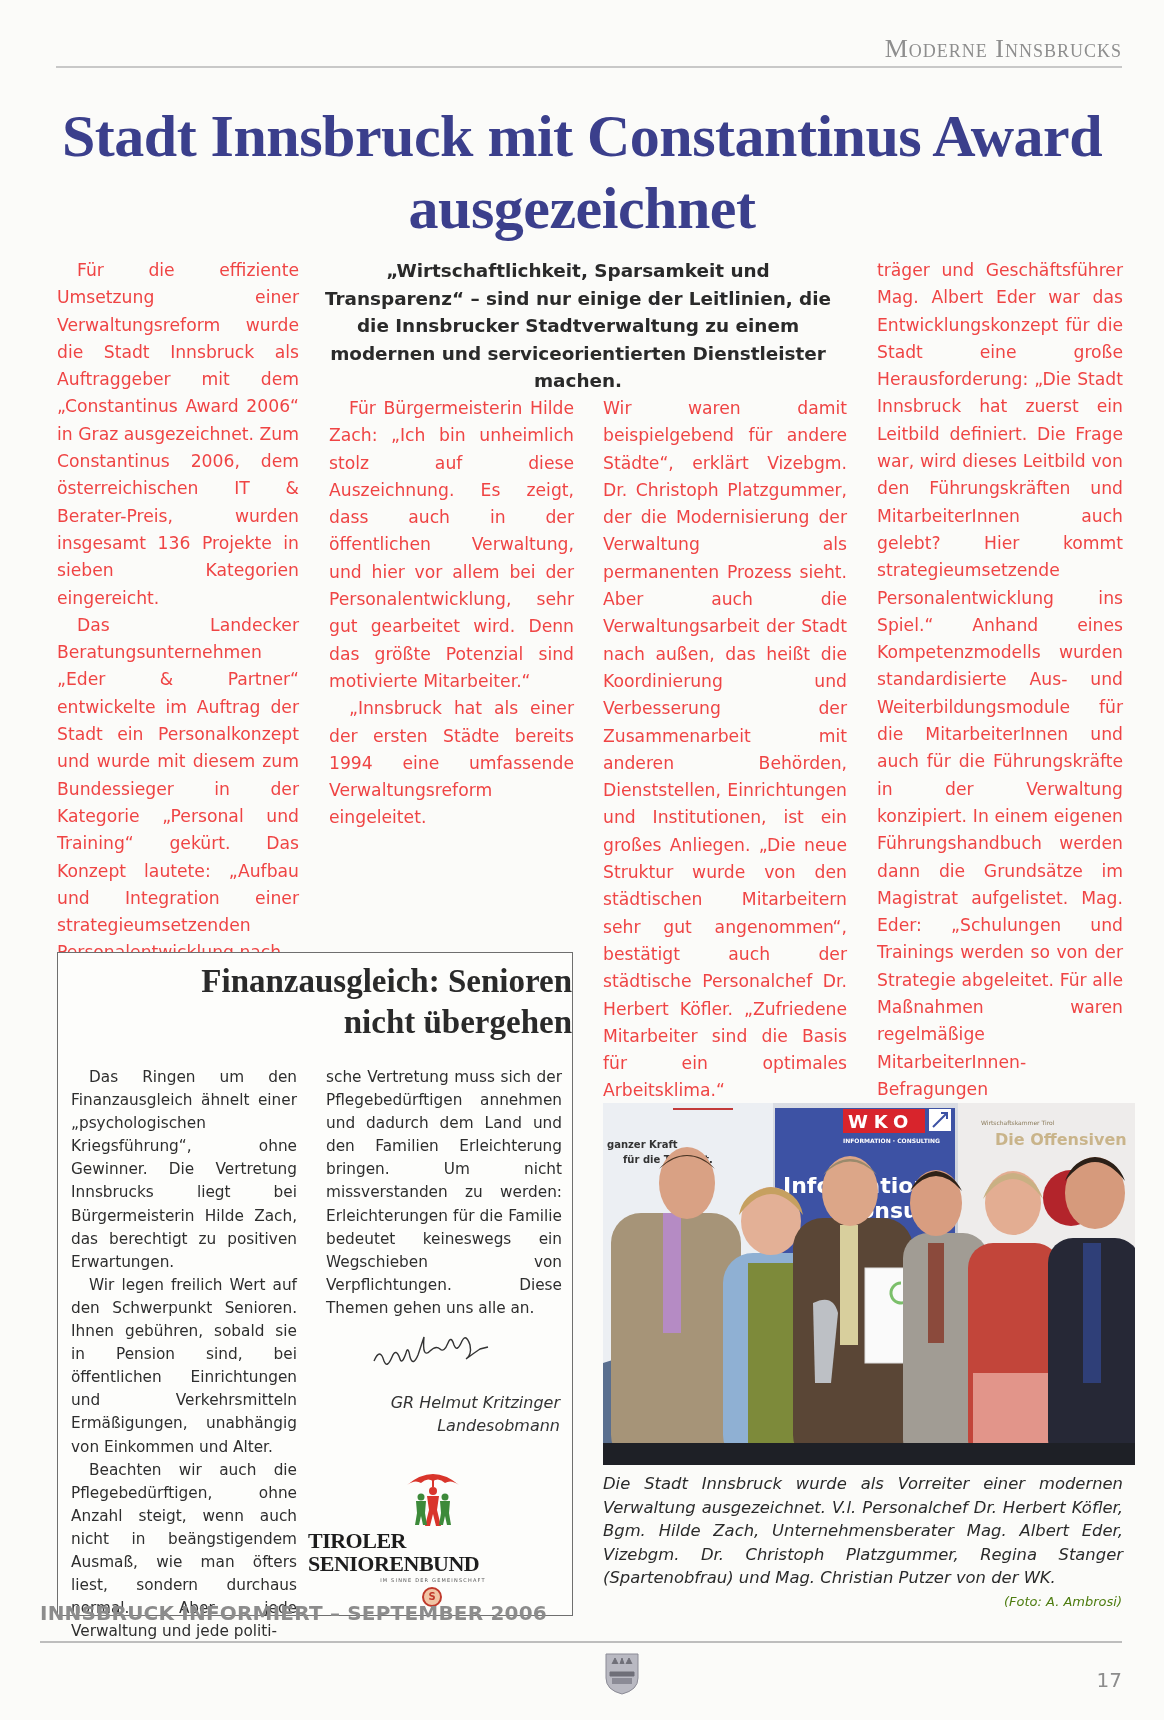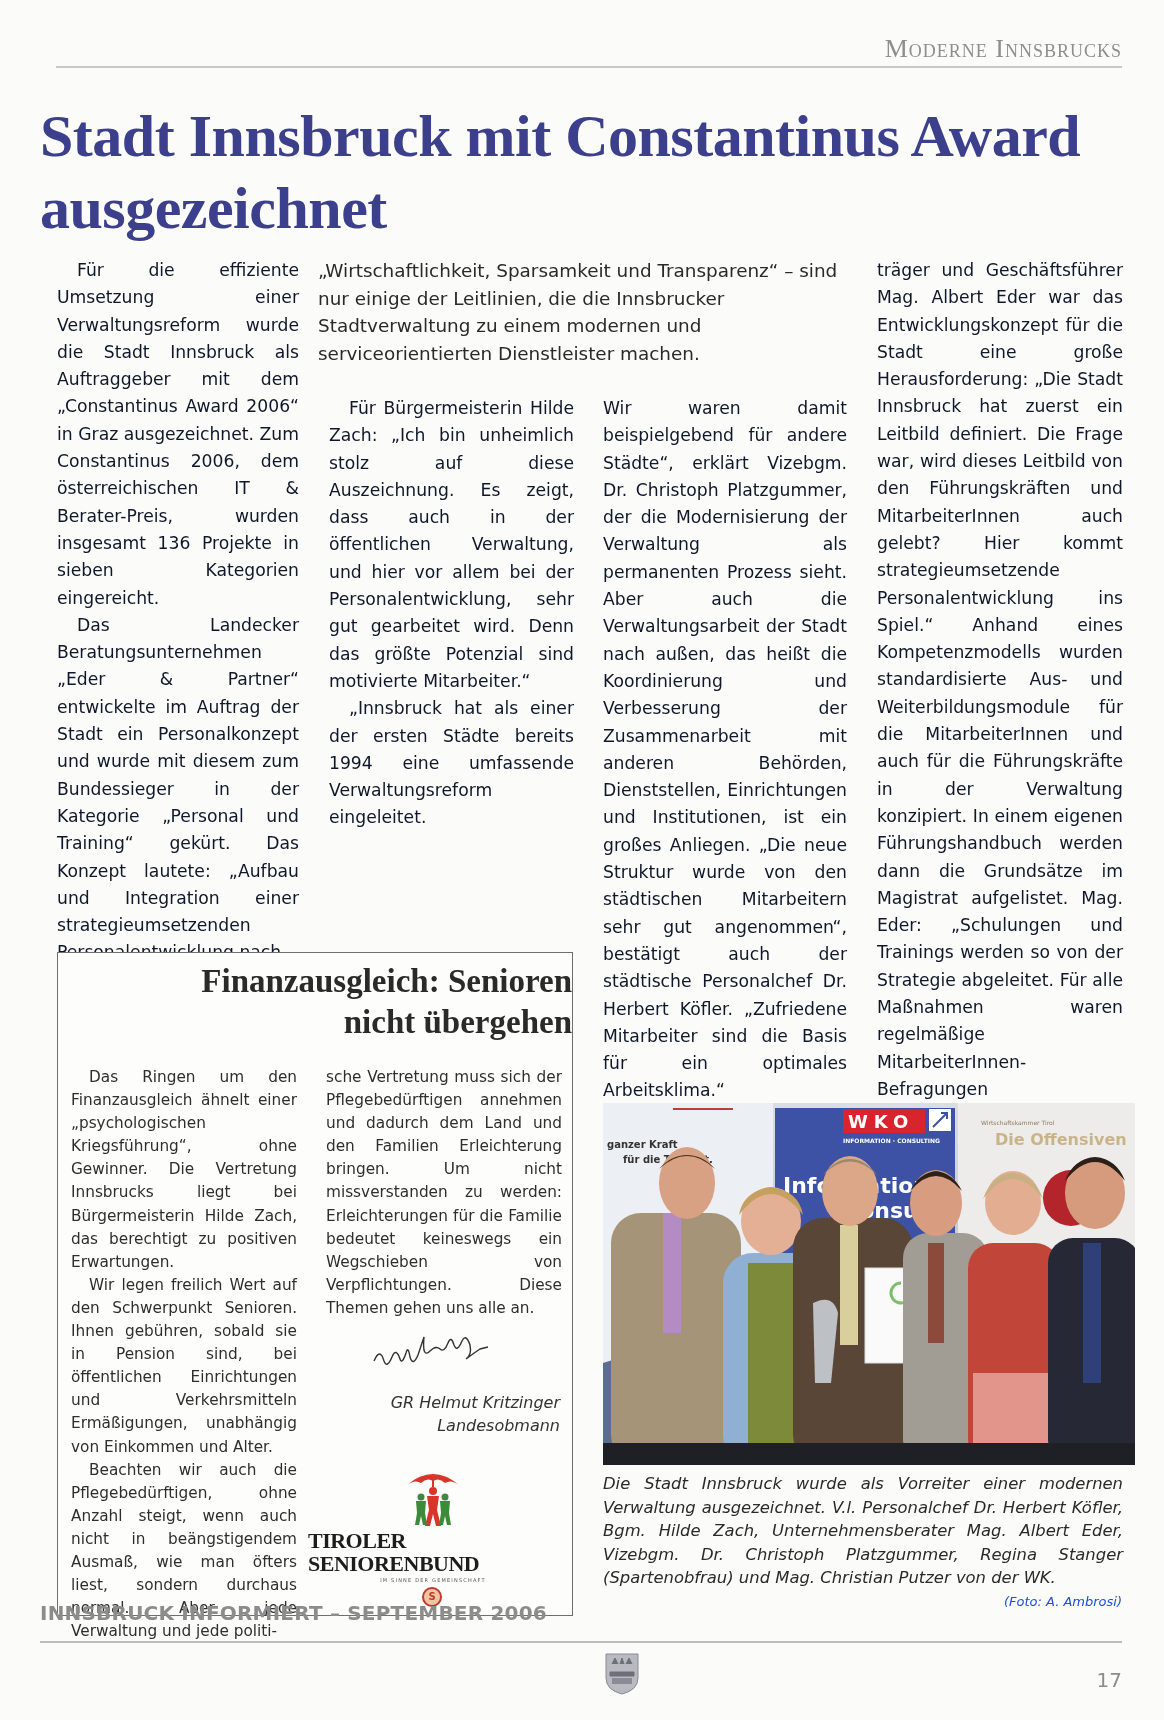--- a/index.html
+++ b/index.html
@@ -8,35 +8,35 @@
 
   .section-label {
     position: absolute; right: 42px; top: 34px;
     font-family: "Liberation Serif", serif; font-size: 26px; color: #8e8e8e;
     font-variant: small-caps; letter-spacing: 1px;
   }
   .rule-top { position: absolute; left: 56px; right: 42px; top: 66px; height: 2px; background: #c8c8c8; }
 
   .main-title {
     position: absolute; left: 40px; right: 40px; top: 100px;
-    font-family: "Liberation Serif", serif; font-weight: bold;
+    text-align: center; font-family: "Liberation Serif", serif; font-weight: bold;
     color: #3b3f8c; font-size: 60px; line-height: 72px; letter-spacing: -0.5px;
   }
 
-  .col { position: absolute; font-size: 17.2px; line-height: 27.3px; text-align: justify; color: #0f172a; }
+  .col { position: absolute; font-size: 17.2px; line-height: 27.3px; text-align: justify; color: #ef4444; }
   .col p { text-indent: 20px; }
   .col p.noindent { text-indent: 0; }
   .col1 { left: 57px; top: 257px; width: 242px; }
   .col2 { left: 329px; top: 395px; width: 245px; }
   .col3 { left: 603px; top: 395px; width: 244px; }
   .col4 { left: 877px; top: 257px; width: 246px; }
 
   .pullquote {
     position: absolute; left: 318px; top: 257px; width: 520px;
-    font-weight: normal; font-size: 18.4px; line-height: 27.5px; color: #2a2a2a;
+    text-align: center; font-weight: bold; font-size: 18.4px; line-height: 27.5px; color: #2a2a2a;
   }
 
   .box {
     position: absolute; left: 57px; top: 952px; width: 516px; height: 664px;
     border: 1.5px solid #6f6f6f; background: #fdfdfb;
   }
   .box-title {
     position: absolute; left: 0; right: 0; top: 8px; text-align: right;
     font-family: "Liberation Serif", serif; font-weight: bold; font-size: 33px; line-height: 41px; color: #2a2a2a;
   }
@@ -63,21 +63,21 @@
   }
 
   .photo {
     position: absolute; left: 603px; top: 1103px; width: 532px; height: 362px; overflow: hidden;
     background: linear-gradient(180deg, #dadde4 0%, #b9bfc9 60%, #8c8f93 100%);
   }
   .caption {
     position: absolute; left: 603px; top: 1472px; width: 520px;
     font-style: italic; font-size: 16.4px; line-height: 23.6px; text-align: justify; color: #2a2a2a;
   }
-  .credit { position: absolute; right: 42px; top: 1594px; font-style: italic; font-size: 13px; color: #1d4ed8; }
+  .credit { position: absolute; right: 42px; top: 1594px; font-style: italic; font-size: 13px; color: #4d7c0f; }
 
   .rule-bottom { position: absolute; left: 40px; right: 42px; top: 1641px; height: 2px; background: #bdbdbd; }
   .footer-left { position: absolute; left: 40px; top: 1601px; font-size: 20px; color: #8c8c8c; letter-spacing: 0.2px; font-weight: bold; }
   .footer-crest { position: absolute; left: 604px; top: 1652px; width: 36px; height: 44px; }
   .footer-page { position: absolute; right: 42px; top: 1668px; font-size: 20px; color: #8c8c8c; }
 </style>
 </head>
 <body>
 
 <div class="section-label">Moderne Innsbrucks</div>

